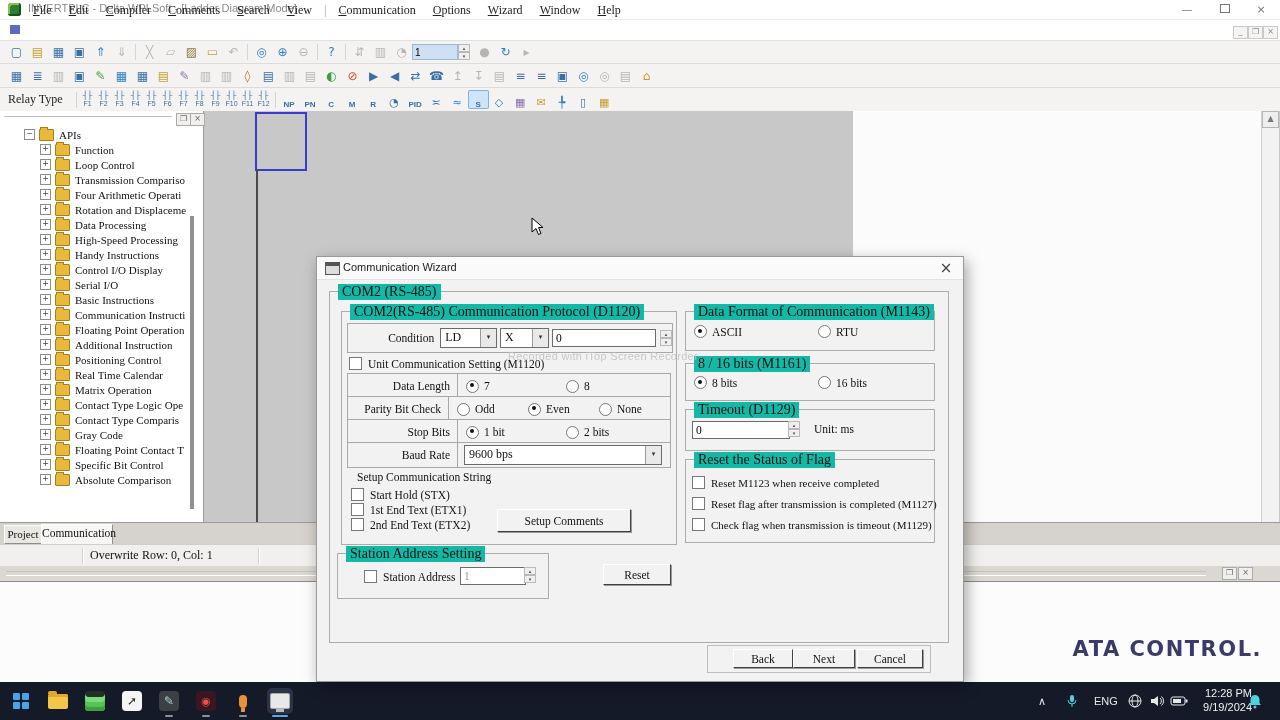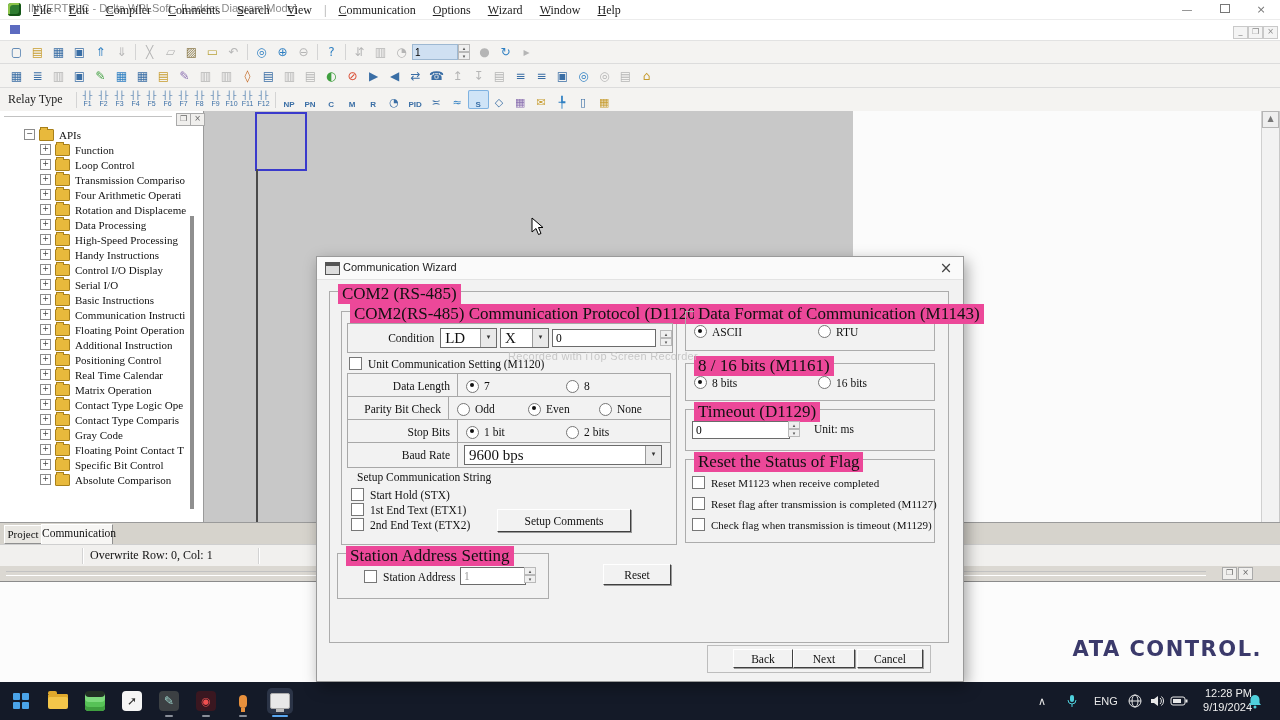--- a/index.html
+++ b/index.html
@@ -74,28 +74,28 @@
   #dialog{left:316px;top:145px;width:646px;height:424px;background:#f2f2f2;border:1px solid #9a9a9a;
     box-shadow:3px 5px 14px rgba(0,0,0,.35);z-index:40}
   #dlg-titlebar{left:0;top:0;width:100%;height:22px;background:#fafafa;border-bottom:1px solid #e3e3e3}
   #dlg-title{left:26px;top:4px;font-family:"Liberation Sans",sans-serif;font-size:11px;color:#222}
   #dlg-icon{left:8px;top:5px;width:13px;height:11px;background:#ddd;border:1px solid #555;
     box-shadow:inset 0 3px 0 #555}
   #dlg-close{right:8px;top:3px;width:18px;height:16px;text-align:center;color:#444;font-size:12px;
     line-height:16px;font-family:"DejaVu Sans",sans-serif}
   #dlg-close::before{content:"\00D7";font-size:15px}
   .group{border:1px solid #acacac;position:absolute}
-  .glabel{position:absolute;top:-8px;left:8px;background:#ec4899;padding:0 4px;font-size:17px;color:#111;white-space:nowrap}
+  .glabel{position:absolute;top:-8px;left:8px;background:#14b8a6;padding:0 4px;font-size:14px;color:#111;white-space:nowrap}
   .rb{width:11px;height:11px;border:1px solid #777;border-radius:50%;background:#fff;display:inline-block;
     position:relative;flex:0 0 auto;margin-right:5px}
   .rb.sel::after{content:"";position:absolute;left:2.5px;top:2.5px;width:4px;height:4px;border-radius:50%;background:#111}
   .cb{width:11px;height:11px;border:1px solid #777;background:#fff;display:inline-block;flex:0 0 auto;margin-right:6px}
   .opt{display:flex;align-items:center;font-size:11.5px}
   .combo{display:inline-flex;height:18px;border:1px solid #6b6b6b;background:#fff;align-items:stretch}
-  .combo .ctext{padding:1px 4px;font-size:15px;flex:1;white-space:nowrap}
+  .combo .ctext{padding:1px 4px;font-size:12px;flex:1;white-space:nowrap}
   .combo .cbtn{width:15px;background:#e9e9e9;border-left:1px solid #9a9a9a;text-align:center;
     font-size:7px;line-height:17px;color:#333;font-family:"DejaVu Sans",sans-serif}
   .combo .cbtn::before{content:"\25BE"}
   .tinput{height:16px;border:1px solid #6b6b6b;background:#fff;font-size:11.5px;padding:0 3px;
     font-family:"Liberation Serif",serif}
   .cellrow{position:absolute;border:1px solid #a8a8a8;display:flex;height:24px;width:322px;left:30px;background:#f2f2f2}
   .cell-label{width:102px;border-right:1px solid #a8a8a8;display:flex;align-items:center;
     justify-content:flex-end;padding-right:7px;font-size:11.5px}
   .cell-opts{flex:1;display:flex;align-items:center;padding-left:8px}
   .cell-opts .opt{width:100px}

